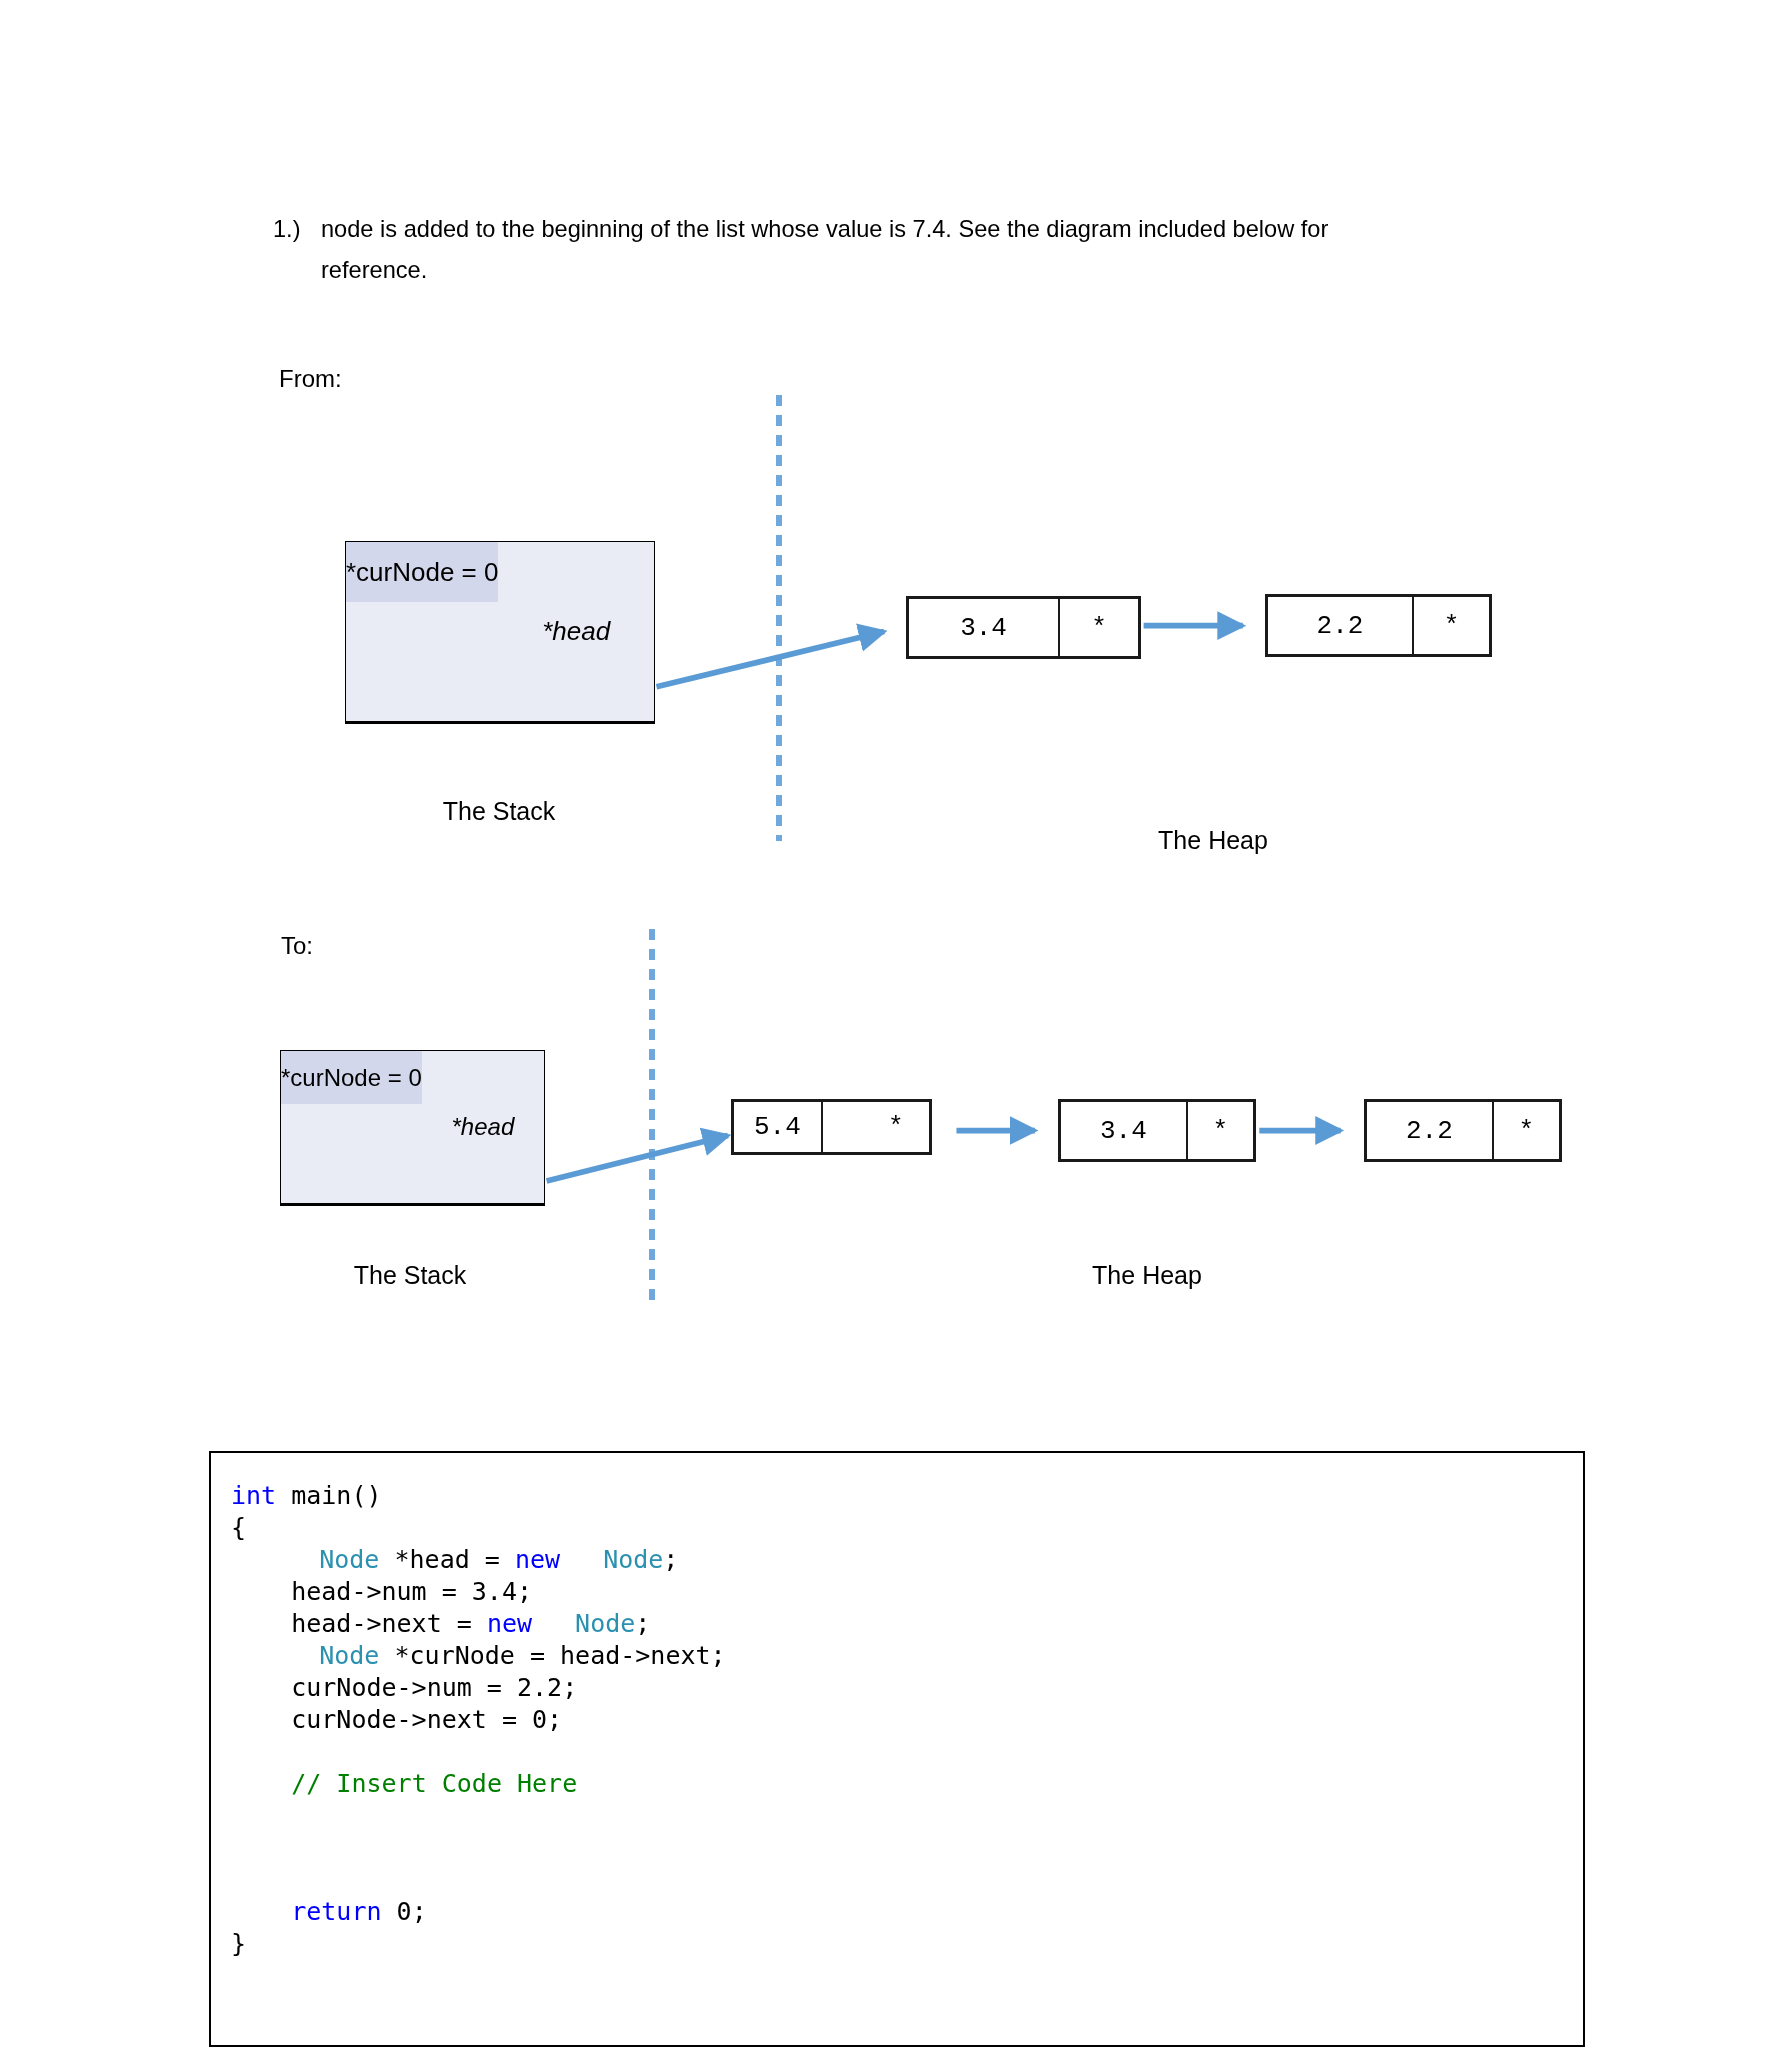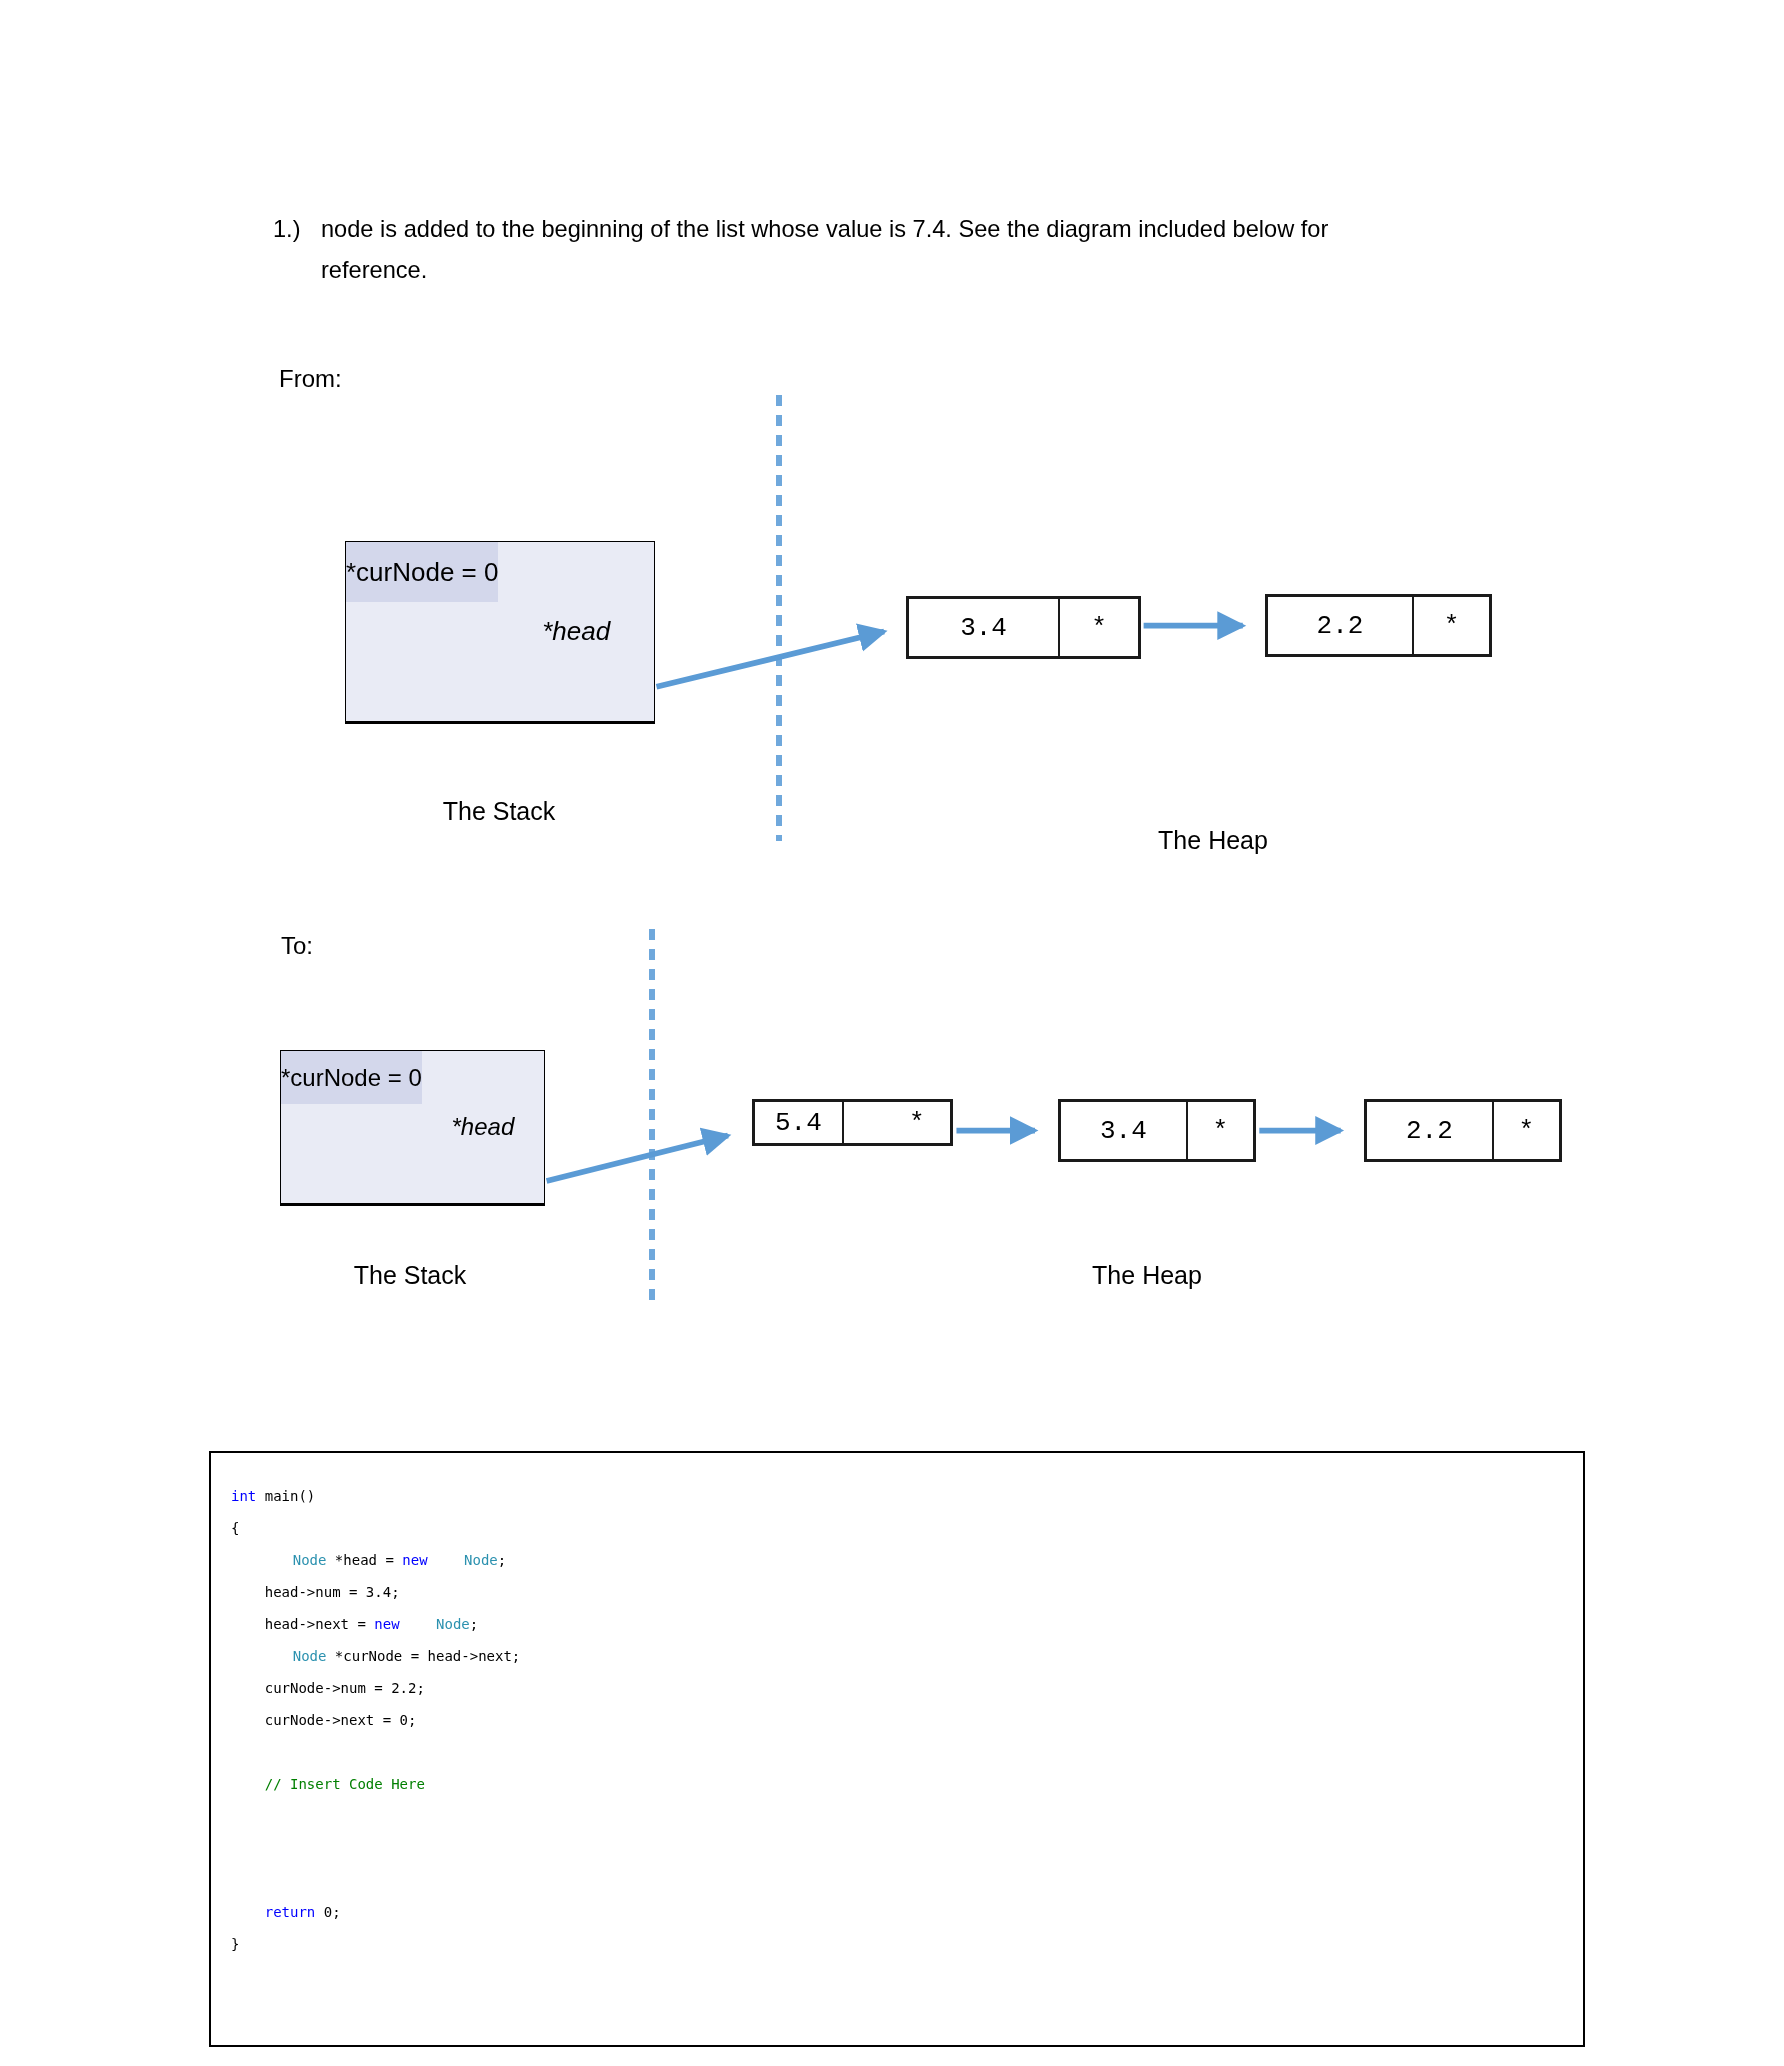--- a/index.html
+++ b/index.html
@@ -91,21 +91,21 @@
   .arrow-line{stroke:var(--arrow);stroke-width:14;fill:none;}
   #ah path{fill:var(--arrow);}
 
   
   .code-block{
     left:209px;top:1451px;width:1376px;height:596px;
     border:2.5px solid var(--ink);
     box-sizing:border-box;
     padding:27px 16.5px 0 20px;
     font-family:"DejaVu Sans Mono","Liberation Mono",monospace;
-    font-size:14px;
+    font-size:25px;
   }
   .code-line{height:32px;line-height:32px;white-space:pre;}
   .tok-pl{color:var(--ink);}
   .tok-kw{color:var(--keyword);}
   .tok-ty{color:var(--type);margin-left:28px;}
   .tok-cm{color:var(--comment);}
 </style>
 </head>
 <body>
 
@@ -147,21 +147,21 @@
 
 <div class="abs stack-box to-box" style="left:280px;top:1050px;width:265px;height:156px;">
   <div class="stack-slot slot-empty"></div>
   <div class="stack-slot slot-curnode">*curNode = 0</div>
   <div class="stack-hdivider"></div>
   <div class="stack-slot slot-head">*head</div>
 </div>
 
 <div class="abs caption" style="left:410px;top:1261px;">The Stack</div>
 
-<div class="abs heap-node" style="left:752px;top:1099px;width:201px;height:47px;gap:40px;">
+<div class="abs heap-node" style="left:731px;top:1099px;width:201px;height:56px;gap:40px;">
   <div class="node-value">5.4</div>
   <div class="node-ptr">*</div>
 </div>
 <div class="abs heap-node" style="left:1058px;top:1099px;width:198px;height:63px;">
   <div class="node-value">3.4</div>
   <div class="node-ptr">*</div>
 </div>
 <div class="abs heap-node" style="left:1364px;top:1099px;width:198px;height:63px;">
   <div class="node-value">2.2</div>
   <div class="node-ptr">*</div>

